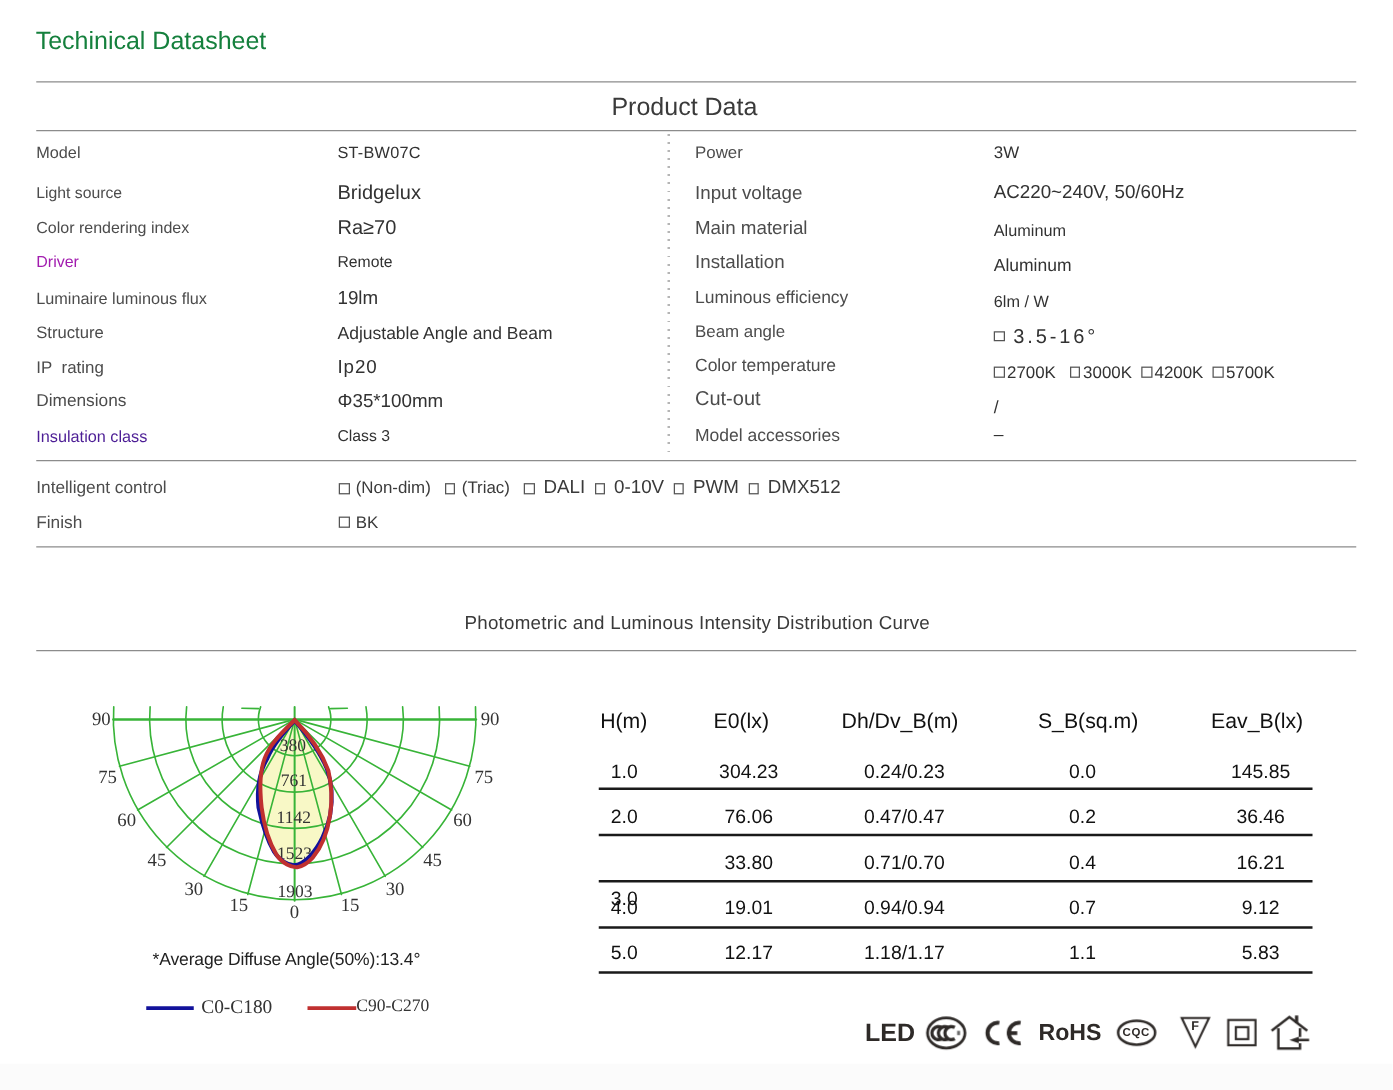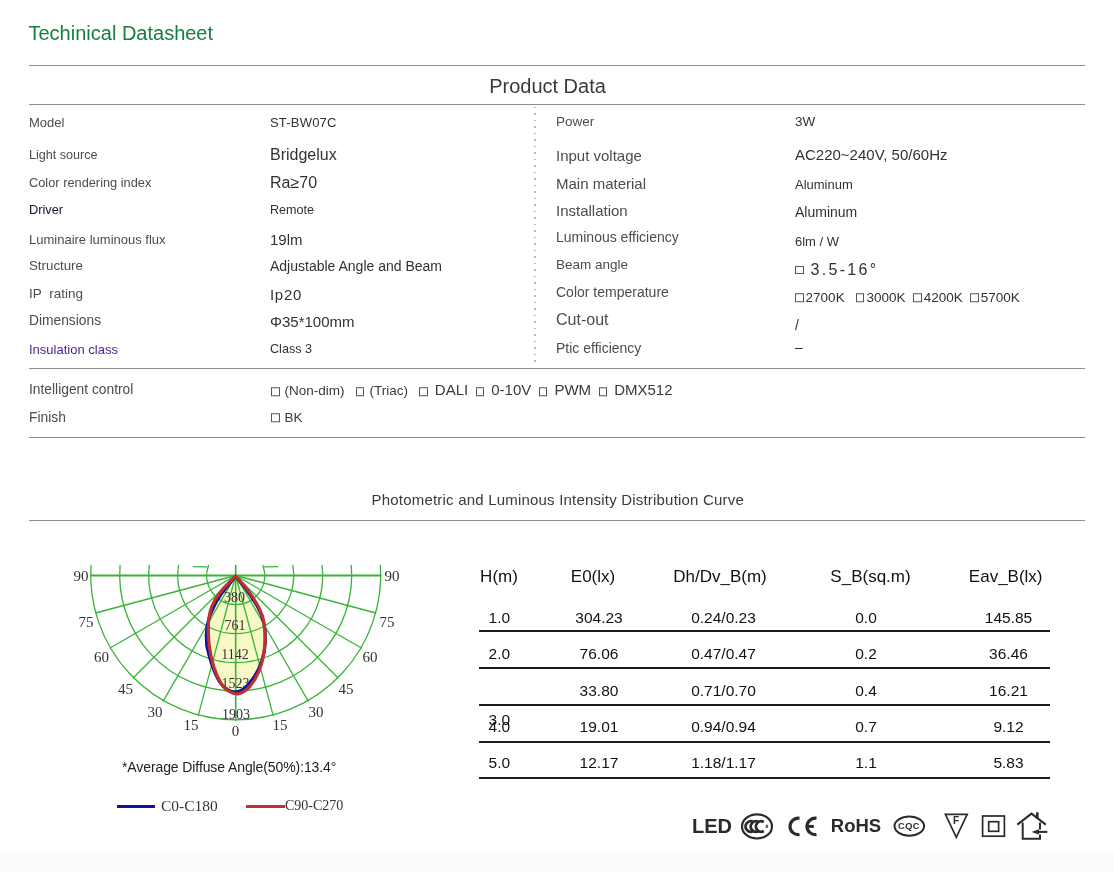--- a/index.html
+++ b/index.html
@@ -17,21 +17,21 @@
 <div class="hr" style="top:65px"></div>
 <div class="ab" style="left:547.5px;top:86px;font-size:20px;color:#3a3a3a;transform:translate(-50%,-50%)">Product Data</div>
 <div class="hr" style="top:104px"></div>
 <div class="ab" style="left:534px;top:107px;height:259px;width:1.5px;transform:none;background-image:repeating-linear-gradient(to bottom,#b5b5b5 0,#b5b5b5 1.5px,transparent 1.5px,transparent 6.5px)"></div>
 <div class="ab " style="left:29px;top:122px;font-size:13px;color:#4c4c4c">Model</div>
 <div class="ab " style="left:270px;top:122px;font-size:13px;color:#323232"><span style="letter-spacing:.2px">ST-BW07C</span></div>
 <div class="ab " style="left:29px;top:155px;font-size:12.6px;color:#4c4c4c">Light source</div>
 <div class="ab " style="left:270px;top:155px;font-size:16px;color:#323232">Bridgelux</div>
 <div class="ab " style="left:29px;top:182.5px;font-size:12.8px;color:#4c4c4c">Color rendering index</div>
 <div class="ab " style="left:270px;top:182.5px;font-size:16px;color:#323232">Ra≥70</div>
-<div class="ab " style="left:29px;top:210px;font-size:12.8px;color:#0f172a">Driver</div>
+<div class="ab " style="left:29px;top:210px;font-size:12.8px;color:#a21caf">Driver</div>
 <div class="ab " style="left:270px;top:210px;font-size:12.6px;color:#323232">Remote</div>
 <div class="ab " style="left:29px;top:238.5px;font-size:13px;color:#4c4c4c">Luminaire luminous flux</div>
 <div class="ab " style="left:270px;top:238.5px;font-size:15px;color:#323232">19lm</div>
 <div class="ab " style="left:29px;top:265.5px;font-size:13.3px;color:#4c4c4c">Structure</div>
 <div class="ab " style="left:270px;top:265.5px;font-size:14px;color:#323232">Adjustable Angle and Beam</div>
 <div class="ab " style="left:29px;top:293.5px;font-size:13.5px;color:#4c4c4c">IP&nbsp; rating</div>
 <div class="ab " style="left:270px;top:293.5px;font-size:15px;color:#323232"><span style="letter-spacing:.7px">Ip20</span></div>
 <div class="ab " style="left:29px;top:321px;font-size:13.8px;color:#4c4c4c">Dimensions</div>
 <div class="ab " style="left:270px;top:321px;font-size:15px;color:#323232">Φ35*100mm</div>
 <div class="ab " style="left:29px;top:348.5px;font-size:13px;color:#4c1d95">Insulation class</div>
@@ -45,21 +45,21 @@
 <div class="ab " style="left:556px;top:209.6px;font-size:15px;color:#4c4c4c">Installation</div>
 <div class="ab " style="left:795px;top:212px;font-size:14px;color:#323232">Aluminum</div>
 <div class="ab " style="left:556px;top:237px;font-size:14px;color:#4c4c4c">Luminous efficiency</div>
 <div class="ab " style="left:795px;top:240.6px;font-size:13px;color:#323232">6lm / W</div>
 <div class="ab " style="left:556px;top:264.6px;font-size:13.5px;color:#4c4c4c">Beam angle</div>
 <div class="ab " style="left:795px;top:269.8px;font-size:16px;color:#323232"><span class="cb" style="margin:0 7px 1px 0"></span><span style="letter-spacing:2.3px">3.5-16°</span></div>
 <div class="ab " style="left:556px;top:292.4px;font-size:14px;color:#4c4c4c">Color temperature</div>
 <div class="ab " style="left:795px;top:297.5px;font-size:13.5px;color:#323232"><span class="cb" style="margin-right:2px"></span>2700K&nbsp;&nbsp; <span class="cb" style="margin-right:2px"></span>3000K&nbsp; <span class="cb" style="margin-right:2px"></span>4200K&nbsp; <span class="cb" style="margin-right:2px"></span>5700K</div>
 <div class="ab " style="left:556px;top:319.7px;font-size:16px;color:#4c4c4c">Cut-out</div>
 <div class="ab " style="left:795px;top:325px;font-size:14px;color:#323232">/</div>
-<div class="ab " style="left:556px;top:347.5px;font-size:14px;color:#4c4c4c">Ptic efficiency</div>
+<div class="ab " style="left:556px;top:347.5px;font-size:14px;color:#4c4c4c">Model accessories</div>
 <div class="ab " style="left:795px;top:347px;font-size:14px;color:#323232">–</div>
 <div class="hr" style="top:368px"></div>
 <div class="ab" style="left:29px;top:389.6px;font-size:13.8px;color:#4c4c4c">Intelligent control</div>
 <div class="ab" style="left:271px;top:390.4px;font-size:13.5px;color:#3a3a3a"><span class="cb"></span>(Non-dim) &nbsp;&nbsp;<span class="cb"></span>(Triac) &nbsp;&nbsp;<span class="cb" style="margin-right:7px"></span><span style="font-size:15px">DALI</span> &nbsp;<span class="cb" style="margin-right:7px"></span><span style="font-size:15px">0-10V</span> &nbsp;<span class="cb" style="margin-right:7px"></span><span style="font-size:15px">PWM</span> &nbsp;<span class="cb" style="margin-right:7px"></span><span style="font-size:15px">DMX512</span></div>
 <div class="ab" style="left:29px;top:417.5px;font-size:13.8px;color:#4c4c4c">Finish</div>
 <div class="ab" style="left:271px;top:417.5px;font-size:13.5px;color:#3a3a3a"><span class="cb"></span>BK</div>
 <div class="hr" style="top:437px"></div>
 <div class="ab" style="left:557.8px;top:499px;font-size:15px;letter-spacing:.2px;color:#3a3a3a;transform:translate(-50%,-50%)">Photometric and Luminous Intensity Distribution Curve</div>
 <div class="hr" style="top:520px"></div>
 

